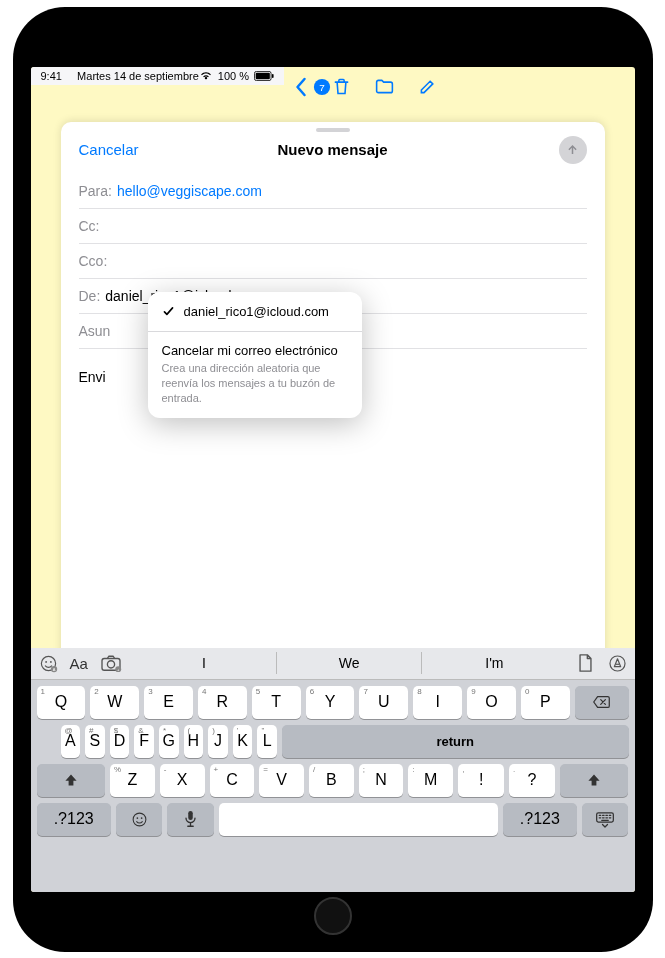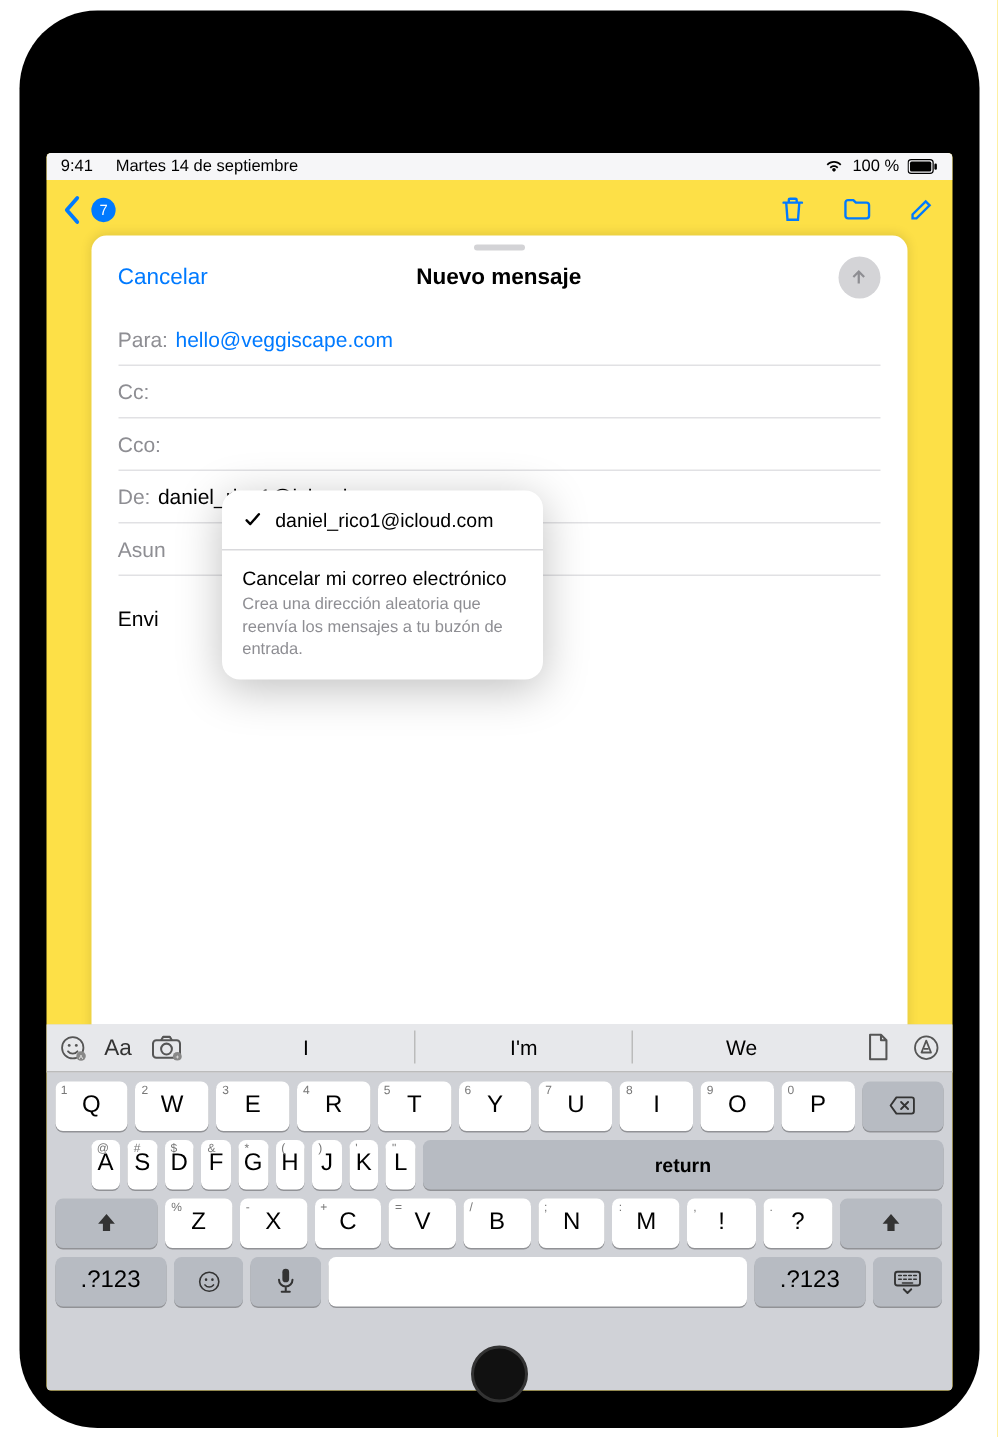--- a/index.html
+++ b/index.html
@@ -1,19 +1,19 @@
 <!DOCTYPE html>
 <html><head>
   <meta charset="utf-8">
   <style>
     * { margin: 0; padding: 0; box-sizing: border-box; font-family: -apple-system, "Helvetica Neue", Arial, sans-serif; }
     body { width: 665px; height: 958px; background: #fff; display: flex; align-items: center; justify-content: center; }
     .ipad-frame { width: 640px; height: 945px; background: #000; border-radius: 52px; padding: 60px 18px; position: relative; }
     .home-btn { position: absolute; bottom: 17px; left: 50%; transform: translateX(-50%); width: 38px; height: 38px; border-radius: 50%; border: 2px solid #333; background: #111; }
-    .screen { width: 100%; height: 100%; background: #fde047; border-radius: 3px; overflow: hidden; position: relative; display:flex; flex-direction:column;margin-top:35px;}
+    .screen { width: 100%; height: 100%; background: #fef9c3; border-radius: 3px; overflow: hidden; position: relative; display:flex; flex-direction:row;}
     .status-bar { height: 18px; display: flex; justify-content: space-between; align-items: center; padding: 0 10px; font-size: 11px; color: #000; background: #f6f6f8; }
     .status-bar .right { display:flex; gap:5px; align-items:center;}
     .w-icon { display:inline-block; }
     .toolbar-behind { height: 40px; display:flex; justify-content: space-between; align-items:center; padding: 0 10px; }
     .toolbar-behind .left { display:flex; gap:6px; align-items:center; color: #007aff;}
     .toolbar-behind .right { display:flex; gap:22px; align-items:center; color:#007aff; }
     .icon-svg { width: 21px; height: 21px; }
     .modal { position: absolute; top: 55px; left: 30px; right: 30px; bottom: 198px; background: #fff; border-radius: 10px 10px 0 0; box-shadow: 0 -1px 8px rgba(0,0,0,.12); display:flex; flex-direction:column; }
     .modal-handle { width: 34px; height: 4px; background:#d3d3d6; border-radius: 2px; margin: 6px auto 4px; }
     .modal-header { display:flex; justify-content:space-between; align-items:center; padding: 0 18px 10px; text-align: right; }
@@ -192,22 +192,22 @@
                 <rect x="2" y="5" width="20" height="13" rx="2.5" fill="none" stroke="#555" stroke-width="1.5"></rect>
                 <path d="M8 5l1.5-2.5h5L16 5" fill="none" stroke="#555" stroke-width="1.5" stroke-linejoin="round"></path>
                 <circle cx="12" cy="11.5" r="4" fill="none" stroke="#555" stroke-width="1.5"></circle>
                 <circle cx="20" cy="17" r="3.3" fill="#888"></circle>
                 <text x="20" y="19" font-size="4.5" text-anchor="middle" fill="#fff">+</text>
               </svg>
             </span>
         </div>
         <div class="kb-sugg" style="margin:0 10px;">
           <div>I</div>
+          <div>We</div>
           <div>I'm</div>
-          <div>We</div>
         </div>
         <div class="kb-tool-right">
           <span>
               <svg style="width:17px;height:20px;" viewBox="0 0 18 22">
                 <path fill="none" stroke="#555" stroke-width="1.5" stroke-linejoin="round" d="M3 2h8l4 4v14H3z M11 2v4h4"></path>
               </svg>
             </span>
           <span>
               <svg style="width:19px;height:19px;" viewBox="0 0 24 24">
                 <circle cx="12" cy="12" r="9.5" fill="none" stroke="#555" stroke-width="1.5"></circle>

